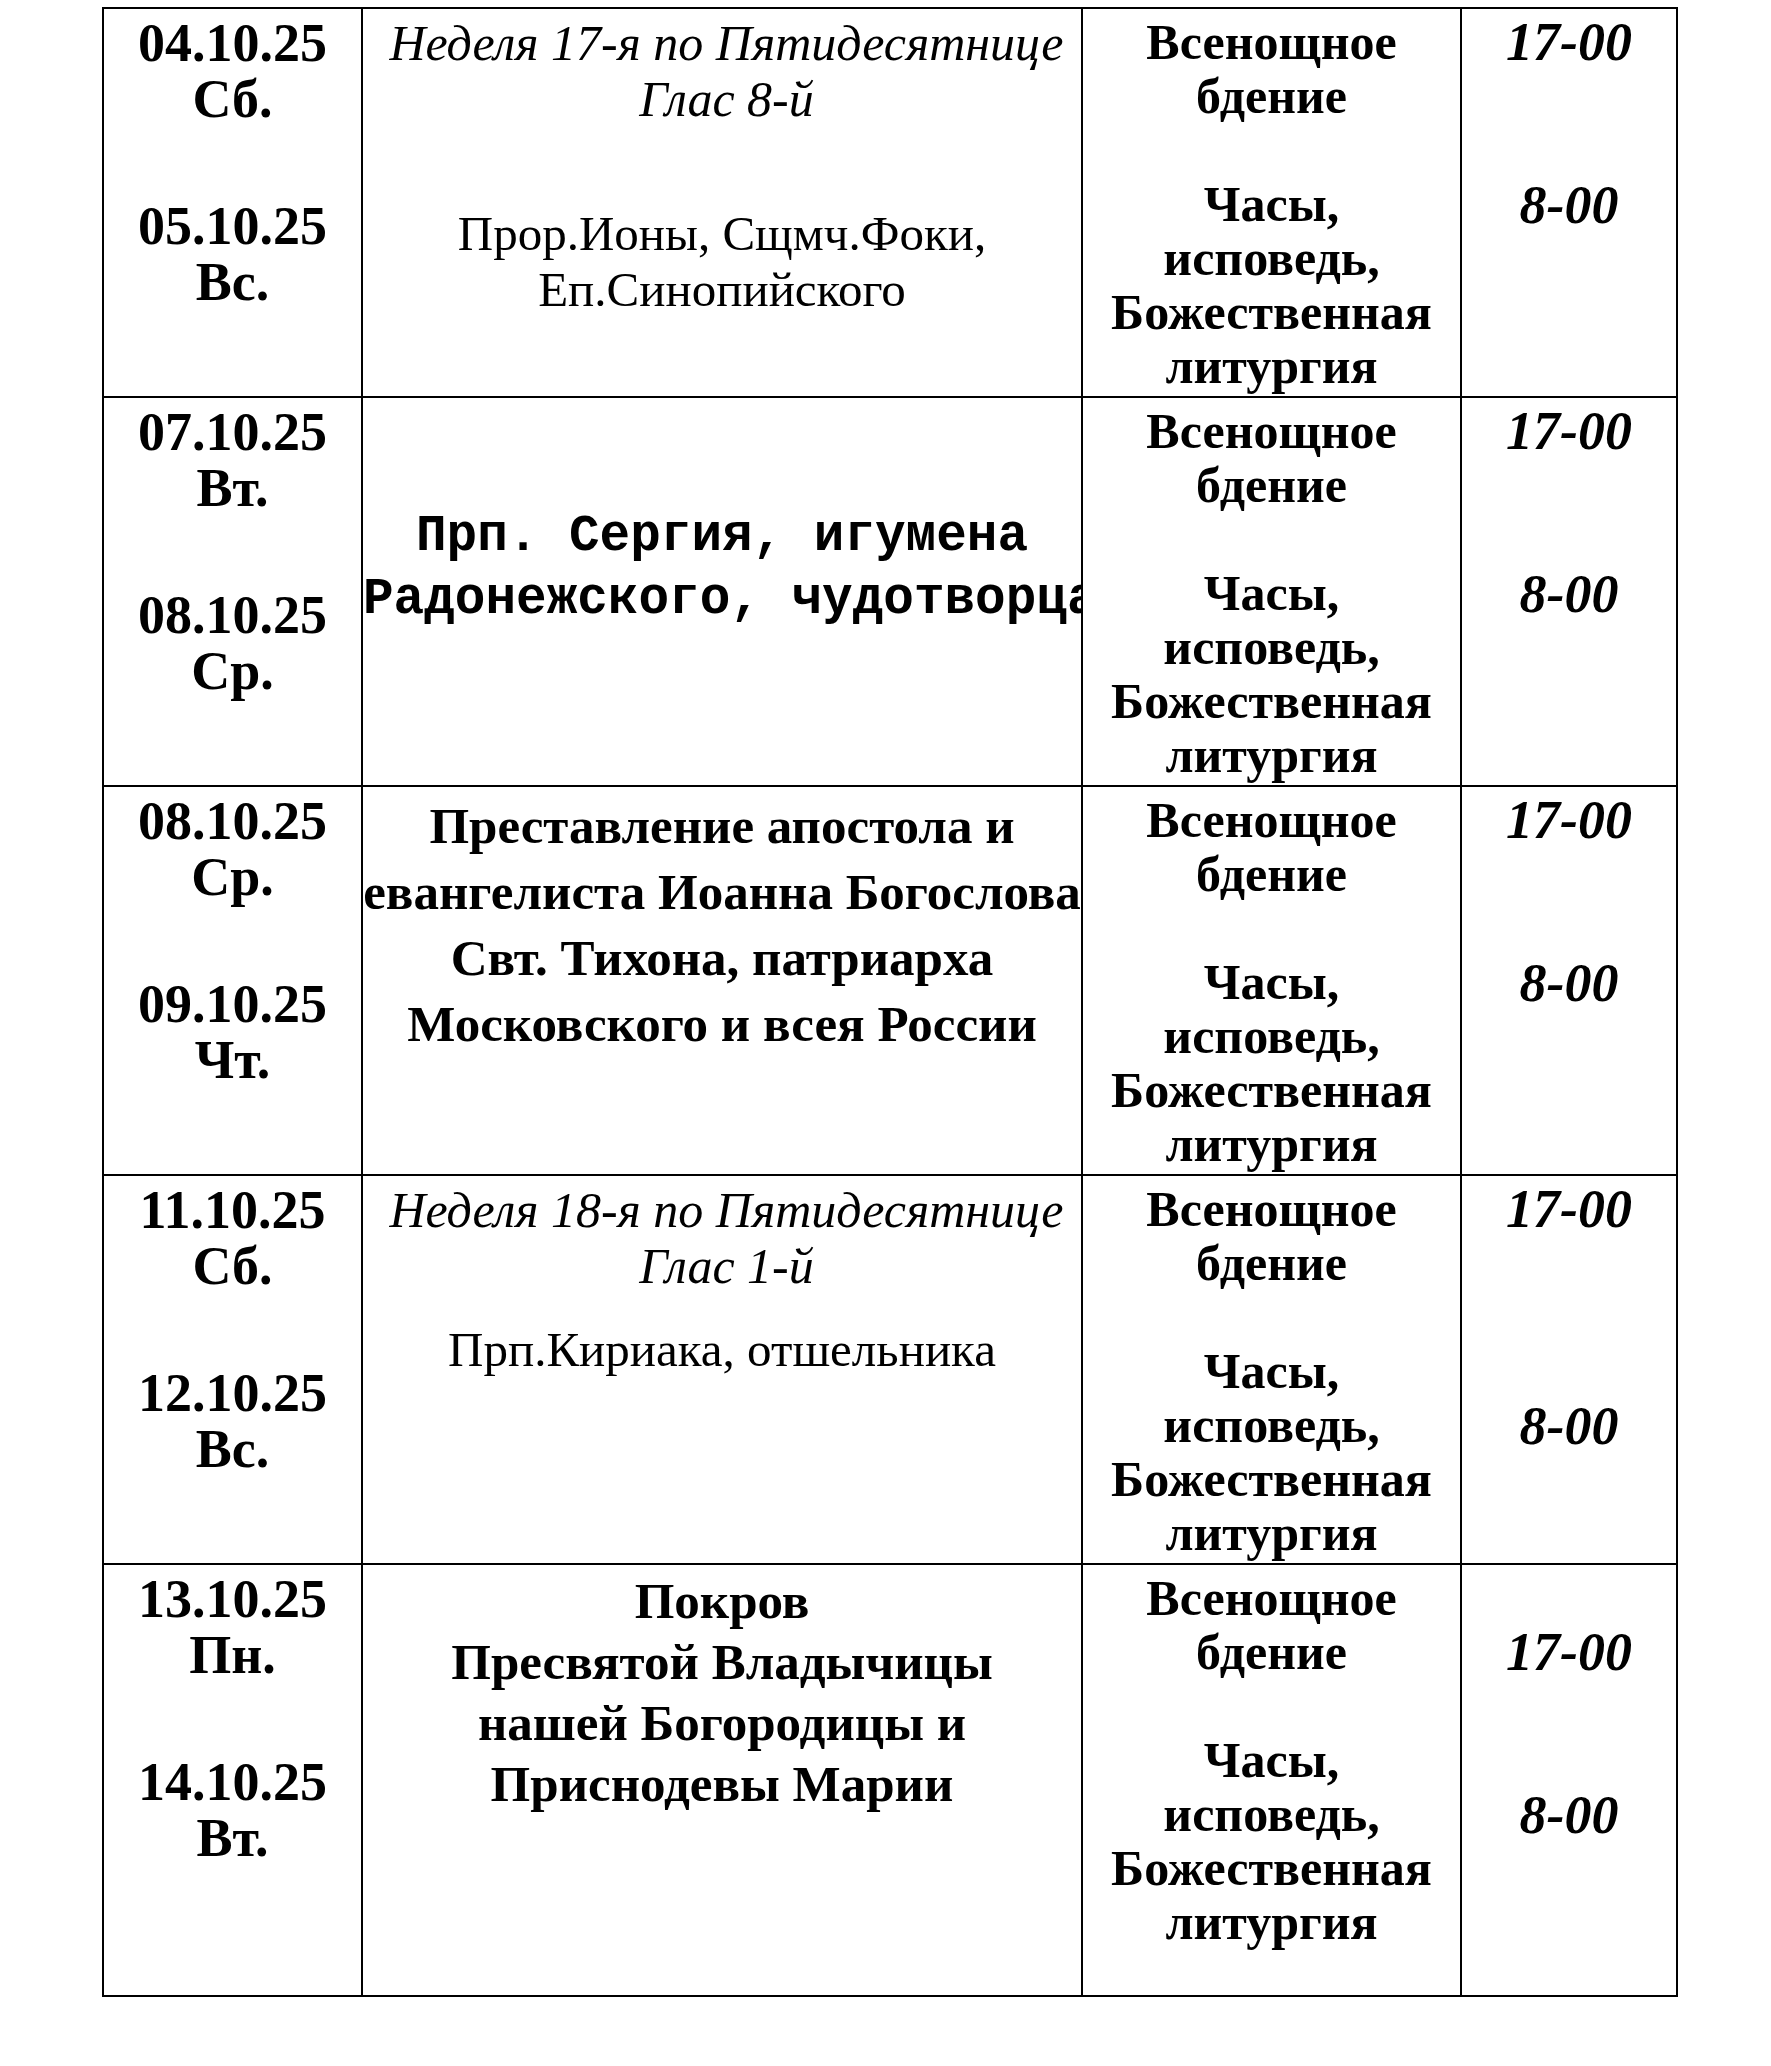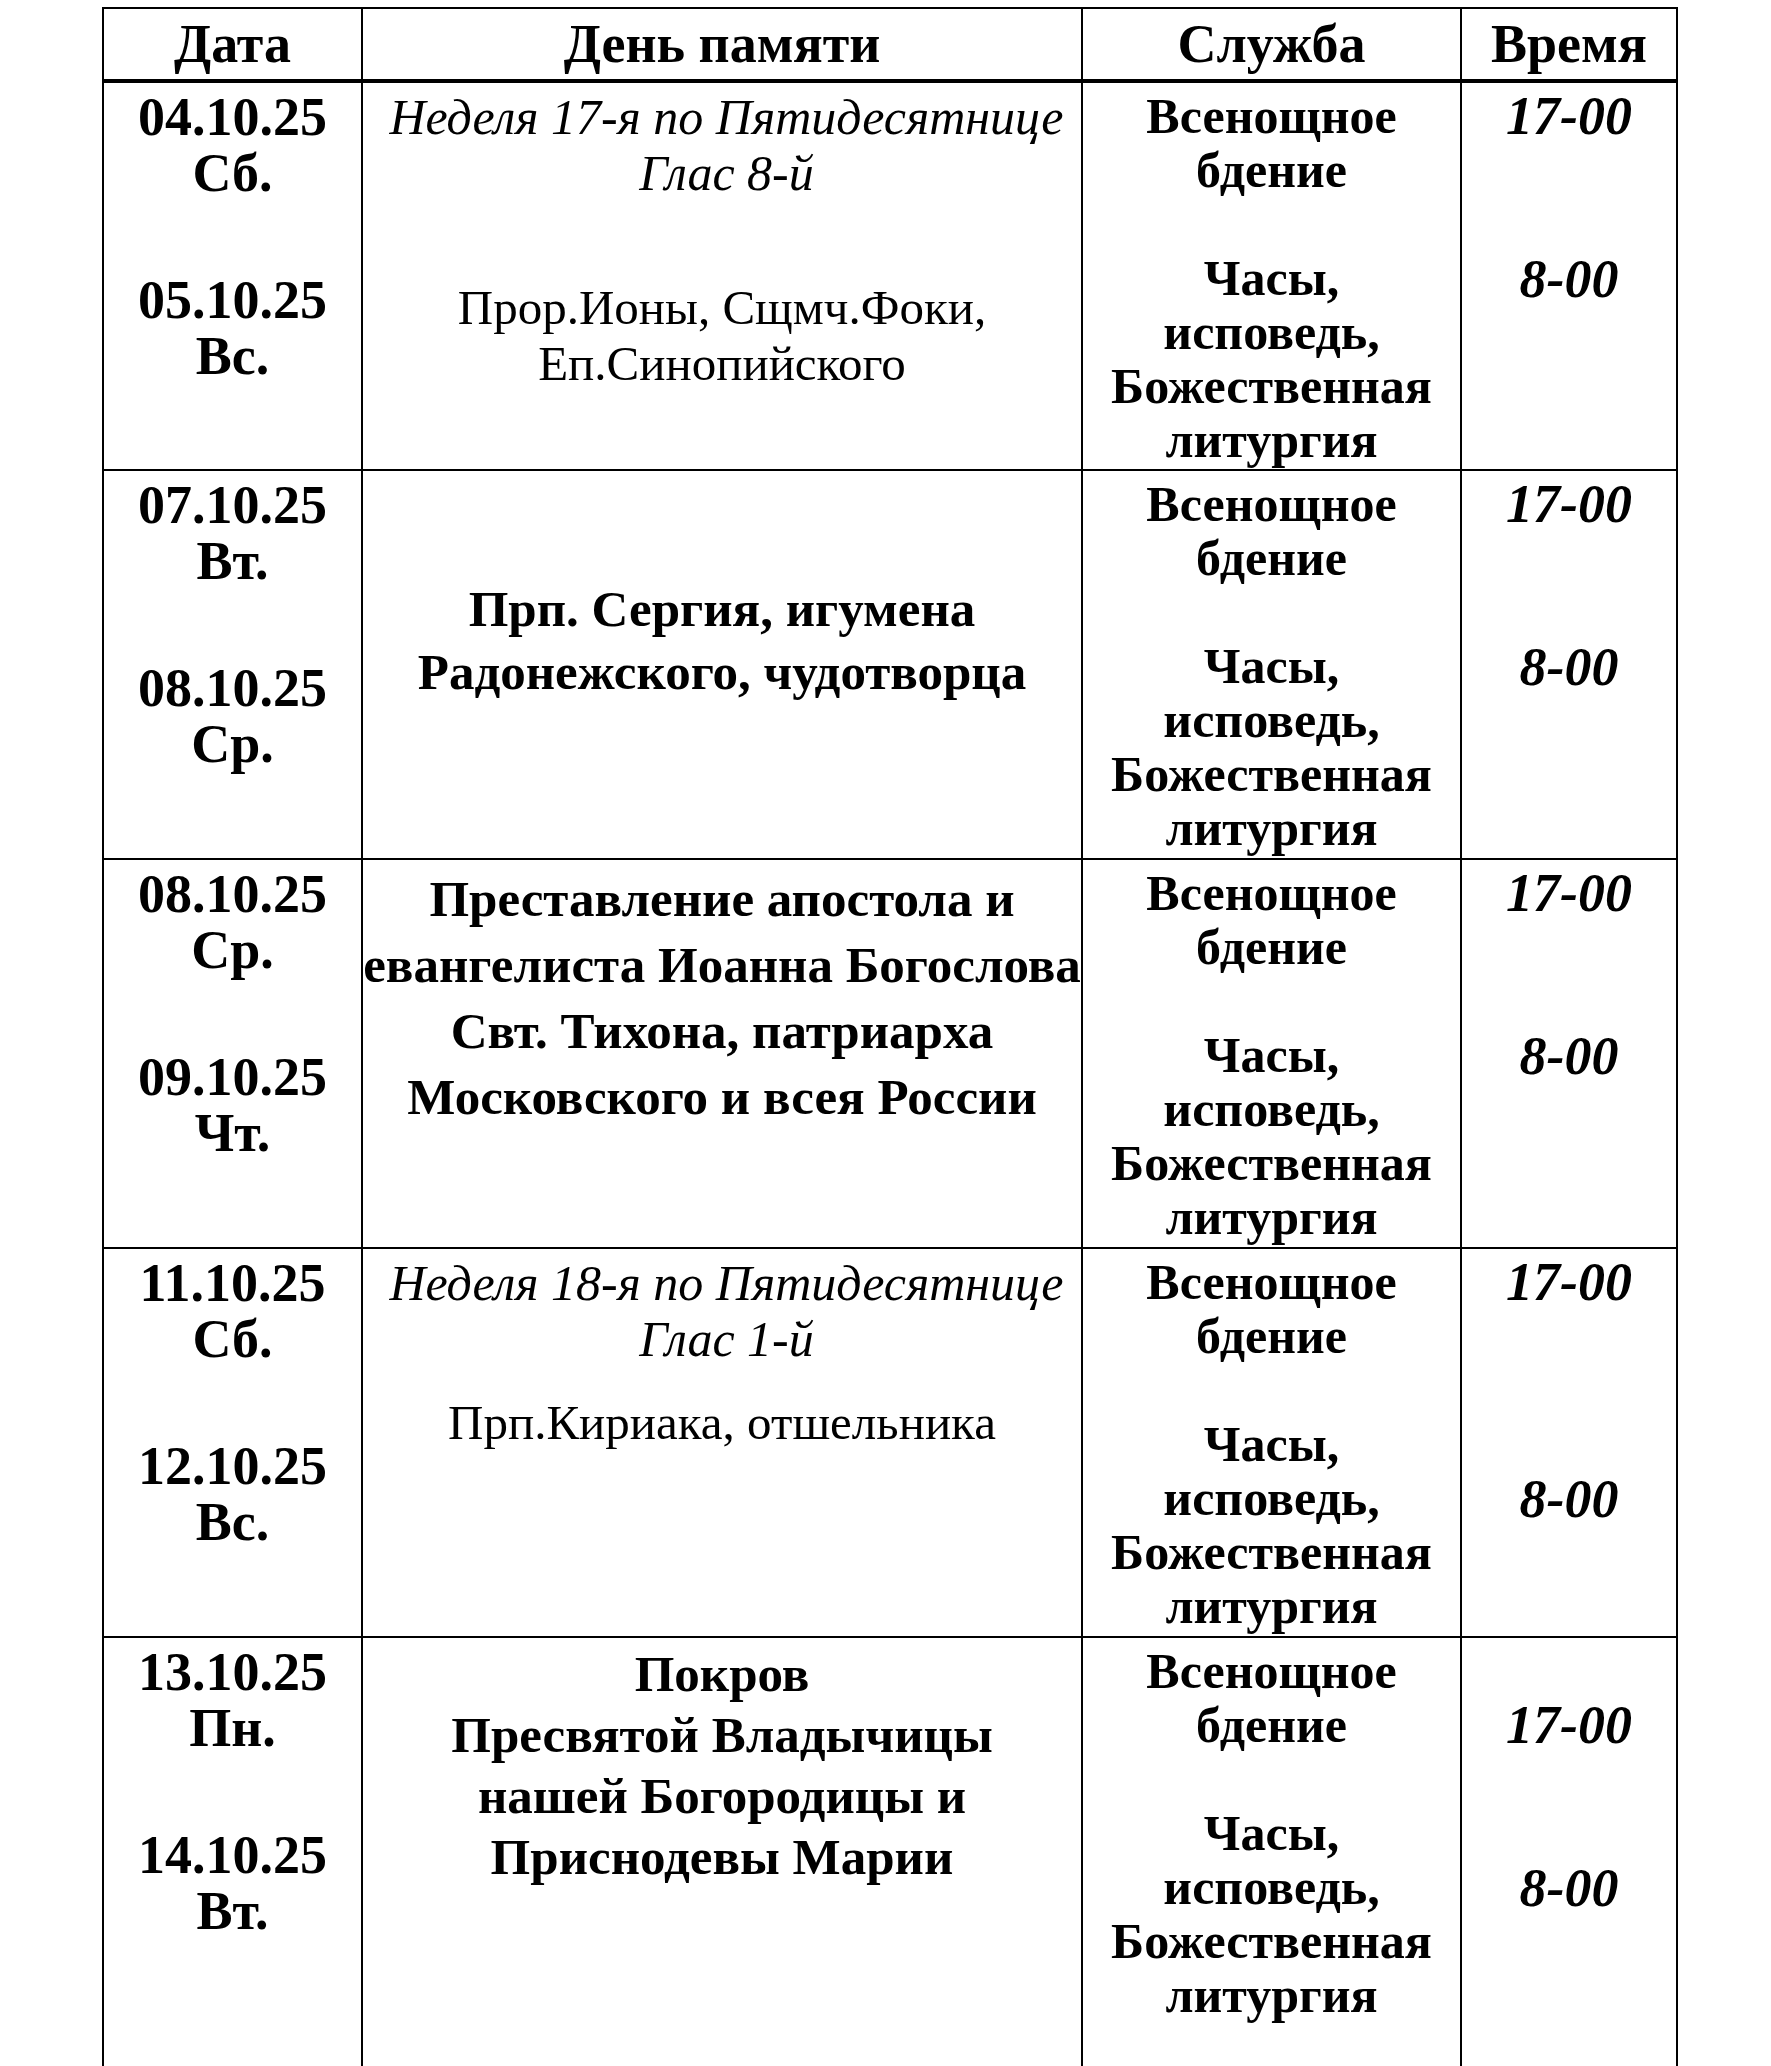--- a/index.html
+++ b/index.html
@@ -56,21 +56,21 @@
   .ln { display: block; white-space: nowrap; }
 
   .date  { font-size: 54px; font-weight: bold; line-height: 56px; }
   .feast { font-size: 50px; font-style: italic; line-height: 56px; margin-left: 9px; }
   .saints{ font-size: 49px; line-height: 56px; }
   .remb  { font-size: 51px; font-weight: bold; }
   .svc   { font-size: 50px; font-weight: bold; line-height: 54px; }
   .time  { font-size: 54px; font-weight: bold; line-height: 54px; font-style: italic; }
 
   .rem-r2 { padding-top: 107px; }
-  .rem-r2 .remb { line-height: 63px; }
+  .rem-r2 .remb { line-height: 63px; font-family: Liberation Mono, monospace; }
   .rem-r3 { }
   .rem-r3 .remb { line-height: 66px; }
   .rem-r5 { padding-top: 5.7px; }
   .rem-r5 .remb { line-height: 61px; }
 
   .sp40  { height: 28.6px; }
   .sp76  { height: 54px; }
   .sp100 { height: 71px; }
   .sp110 { height: 79px; }
   .sp152 { height: 109px; }
@@ -82,26 +82,20 @@
 <div class="sheet">
   <table class="schedule">
     <colgroup>
       <col class="c1">
         <col class="c2">
         <col class="c3">
         <col class="c4">
     </colgroup>
 
     <tbody>
-        <tr>
-      <th>Дата</th>
-      <th>День памяти</th>
-      <th>Служба</th>
-      <th>Время</th>
-    </tr>
 
     <tr class="row-std">
       <td class="cell">
         <span class="ln date">04.10.25</span>
         <span class="ln date">Сб.</span>
         <div class="sp100"></div>
         <span class="ln date">05.10.25</span>
         <span class="ln date">Вс.</span>
       </td>
       <td class="cell">

